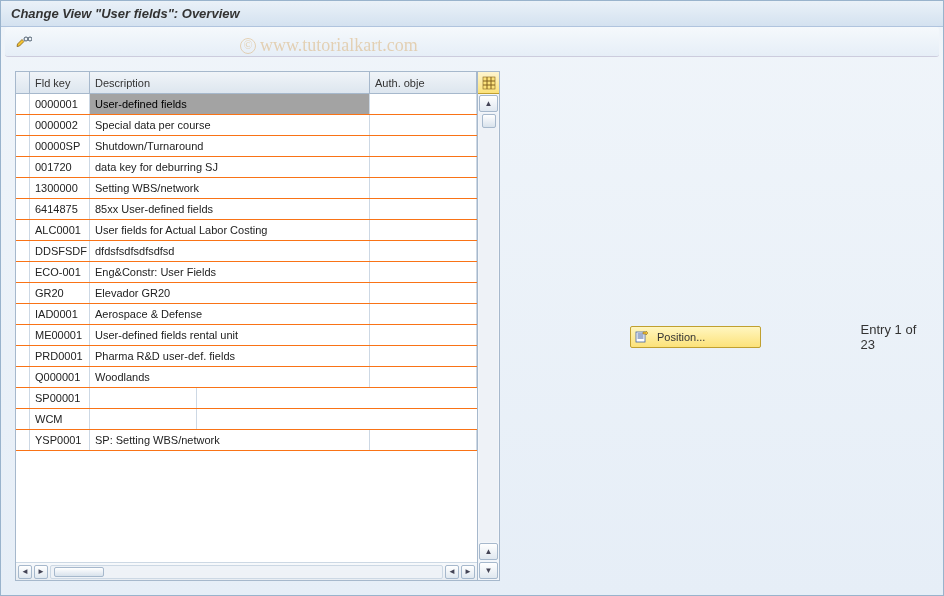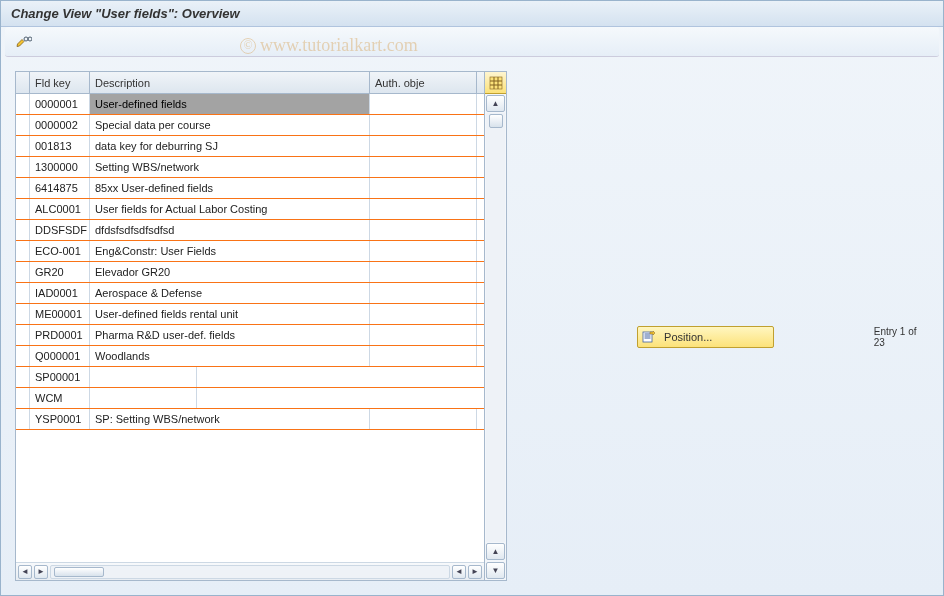--- a/index.html
+++ b/index.html
@@ -245,21 +245,21 @@
       color: #333;
     }
     .position-btn .icon-box {
       width: 14px;
       height: 14px;
       display: flex;
       align-items: center;
       justify-content: center;
     }
     .entry-text {
-      font-size: 10px;
+      font-size: 13px;
       color: #333;
     }
   </style>
 </head>
 <body>
 
 <div class="window">
   <div class="title-bar">
     <h1>Change View "User fields": Overview</h1>
   </div>
@@ -297,21 +297,27 @@
               <div class="cell cell-auth"></div>
             </div>
             <div class="grid-row">
               <div class="cell cell-sel"></div>
               <div class="cell cell-key">0000002</div>
               <div class="cell cell-desc">Special data per course</div>
               <div class="cell cell-auth"></div>
             </div>
             <div class="grid-row">
               <div class="cell cell-sel"></div>
-              <div class="cell cell-key">001813</div>
+              <div class="cell cell-key">00000SP</div>
+              <div class="cell cell-desc">Shutdown/Turnaround</div>
+              <div class="cell cell-auth"></div>
+            </div>
+            <div class="grid-row">
+              <div class="cell cell-sel"></div>
+              <div class="cell cell-key">001720</div>
               <div class="cell cell-desc">data key for deburring SJ</div>
               <div class="cell cell-auth"></div>
             </div>
             <div class="grid-row">
               <div class="cell cell-sel"></div>
               <div class="cell cell-key">1300000</div>
               <div class="cell cell-desc">Setting WBS/network</div>
               <div class="cell cell-auth"></div>
             </div>
             <div class="grid-row">

